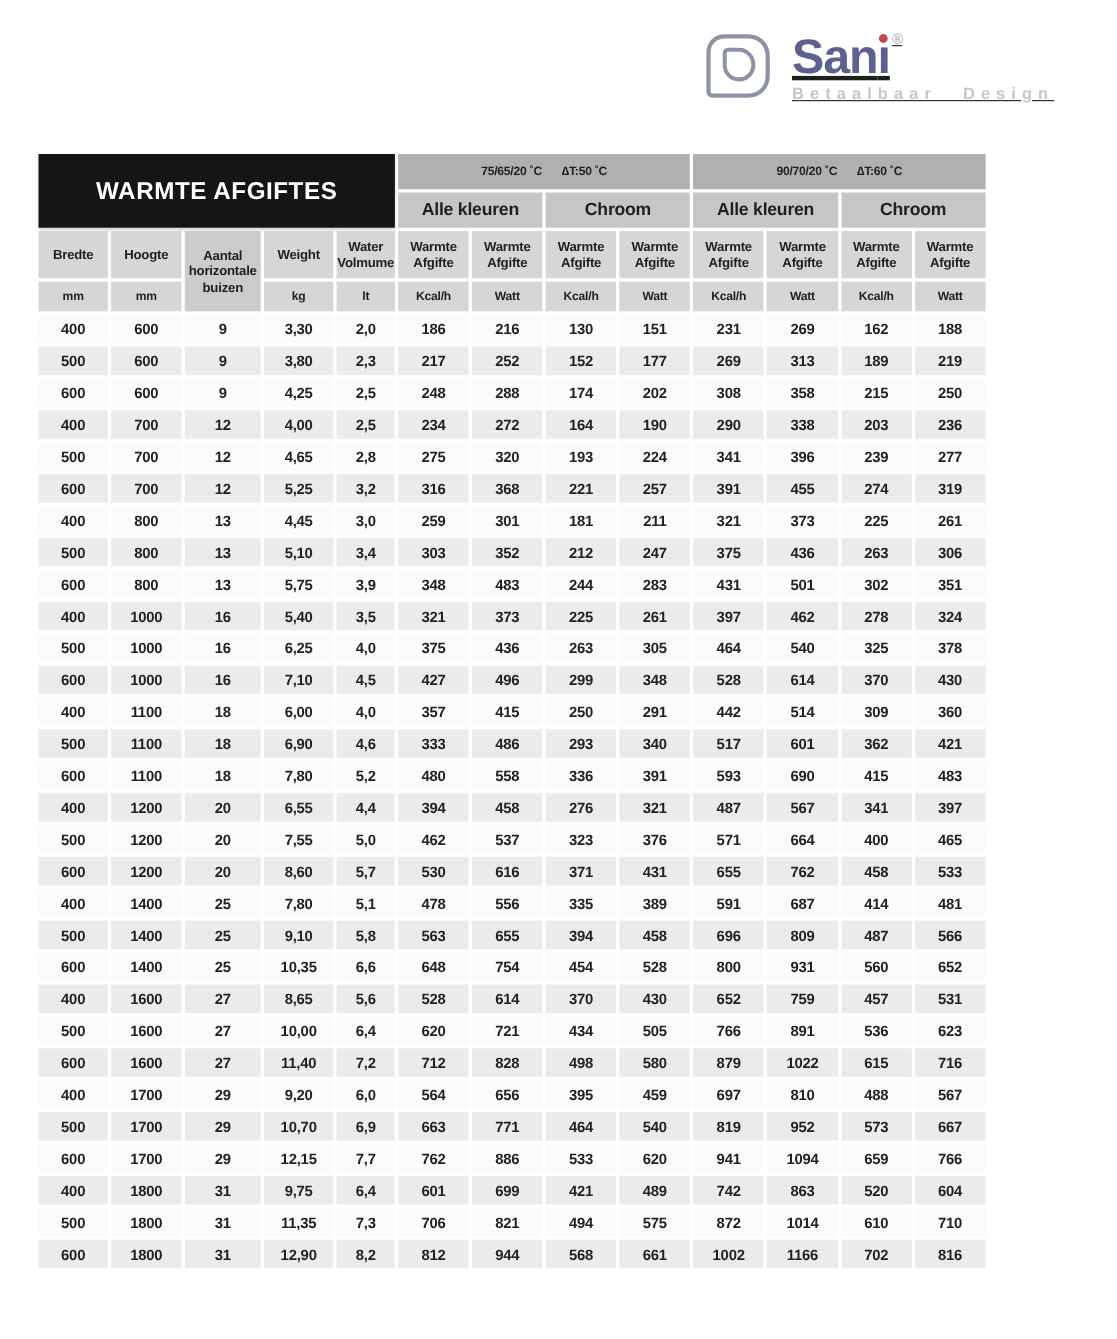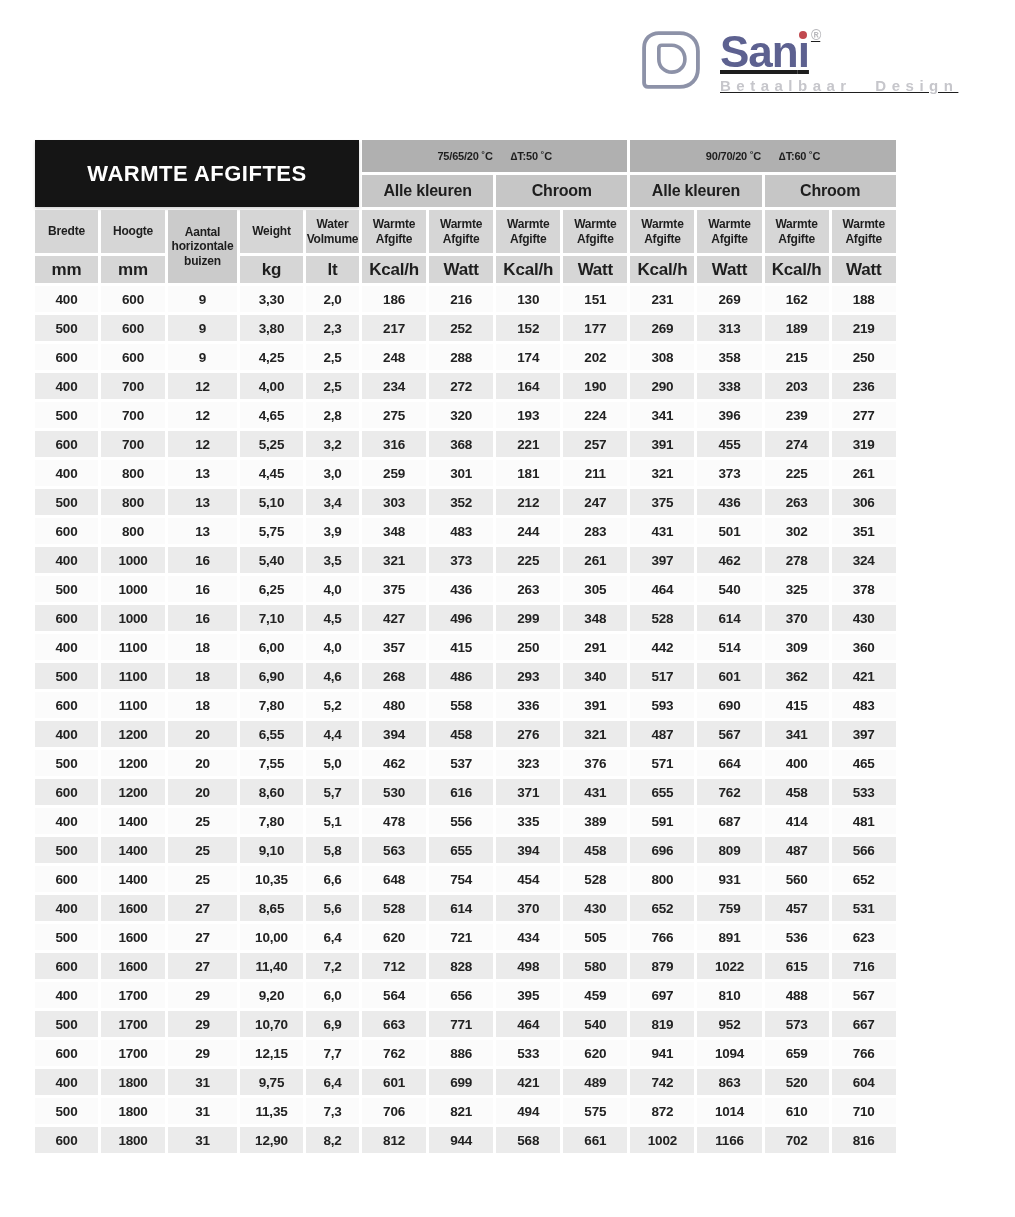--- a/index.html
+++ b/index.html
@@ -39,21 +39,21 @@
     grid-column:1/6;grid-row:1/3;background:var(--header_black);color:#fff;
     font-size:22px;letter-spacing:0.5px;box-shadow:0 2px 3px rgba(0,0,0,0.18);
   }
   .grp{background:var(--group_band);font-size:11px;grid-row:1;display:flex;gap:18px;
     align-items:center;justify-content:center;}
   .grp1{grid-column:6/10;} .grp2{grid-column:10/14;}
   .sub{background:var(--subgroup_band);font-size:16px;grid-row:2;}
   .s1{grid-column:6/8;} .s2{grid-column:8/10;} .s3{grid-column:10/12;} .s4{grid-column:12/14;}
   .colname{background:var(--colname);font-size:12px;line-height:1.18;grid-row:3;padding:1px 0;}
   .buizen{grid-row:3/5;background:var(--buizen);}
-  .unit{background:var(--colname);font-size:17px;grid-row:4;}
+  .unit{background:var(--colname);font-size:11px;grid-row:4;}
 
   .brow{
     display:grid;
     grid-template-columns:63px 64px 69px 63px 53px repeat(8,64.1px);
     gap:3px;height:26px;margin-top:3px;
   }
   .brow:first-child{margin-top:3px;}
   .c{display:flex;align-items:center;justify-content:center;
     font-size:13.5px;font-weight:bold;letter-spacing:-0.2px;color:var(--text);}
   .brow.odd  .c{background:var(--row_odd);}
@@ -320,21 +320,21 @@
         <div class="c">514</div>
         <div class="c">309</div>
         <div class="c">360</div>
       </div>
       <div class="brow even">
         <div class="c">500</div>
         <div class="c">1100</div>
         <div class="c">18</div>
         <div class="c">6,90</div>
         <div class="c">4,6</div>
-        <div class="c">268</div>
+        <div class="c">333</div>
         <div class="c">486</div>
         <div class="c">293</div>
         <div class="c">340</div>
         <div class="c">517</div>
         <div class="c">601</div>
         <div class="c">362</div>
         <div class="c">421</div>
       </div>
       <div class="brow odd">
         <div class="c">600</div>

